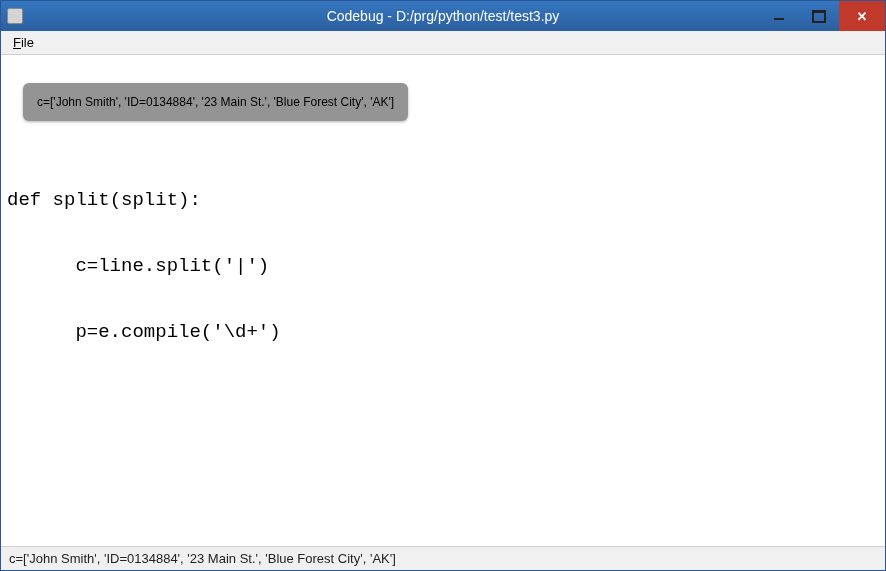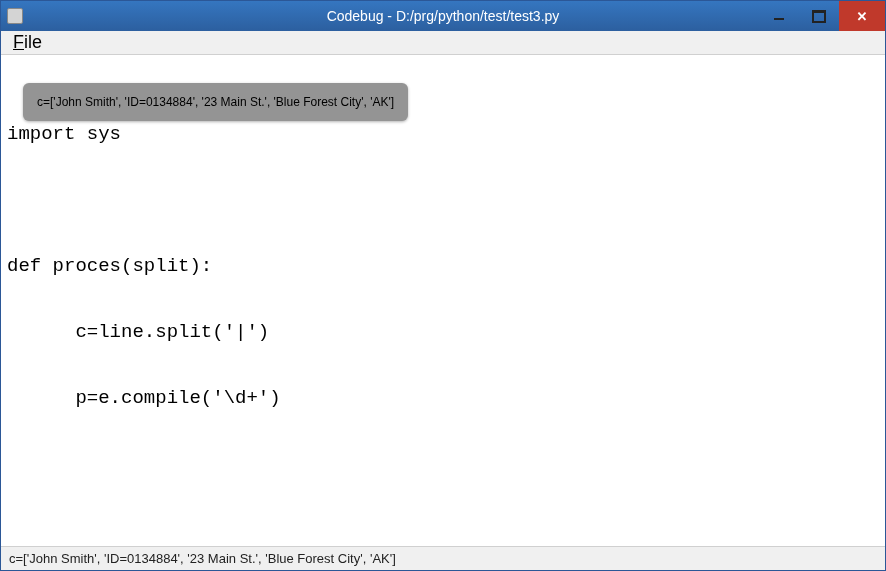--- a/index.html
+++ b/index.html
@@ -97,21 +97,21 @@
       font-size: 13px;
       font-weight: bold;
     }
     .menubar {
       height: 24px;
       background: #f0f0f0;
       border-bottom: 1px solid #d0d0d0;
       display: flex;
       align-items: center;
       padding-left: 6px;
-      font-size: 18px;
+      font-size: 13px;
     }
     .menu-item {
       padding: 2px 6px;
       cursor: pointer;
     }
     .menu-item .accel {
       text-decoration: underline;
     }
     .editor {
       flex: 1;
@@ -176,23 +176,22 @@
       <div class="wc-btn wc-close"></div>
     </div>
   </div>
 
   <div class="menubar">
     <div class="menu-item"><span class="accel">F</span>ile</div>
   </div>
 
   <div class="editor">
     <div class="tooltip">c=['John Smith', 'ID=0134884', '23 Main St.', 'Blue Forest City', 'AK']</div>
-    <div class="code-line">import sys</div>
     <div class="code-line"></div>
-    <div class="code-line"><span>def proces</span><span>(split):</span></div>
+    <div class="code-line"><span>def split</span><span>(split):</span></div>
     <div class="code-line">      c=line.split('|')</div>
     <div class="code-line"><span>      p=</span><span>e.compile('\d+')</span></div>
     
     
     
     
     
     
     
     

